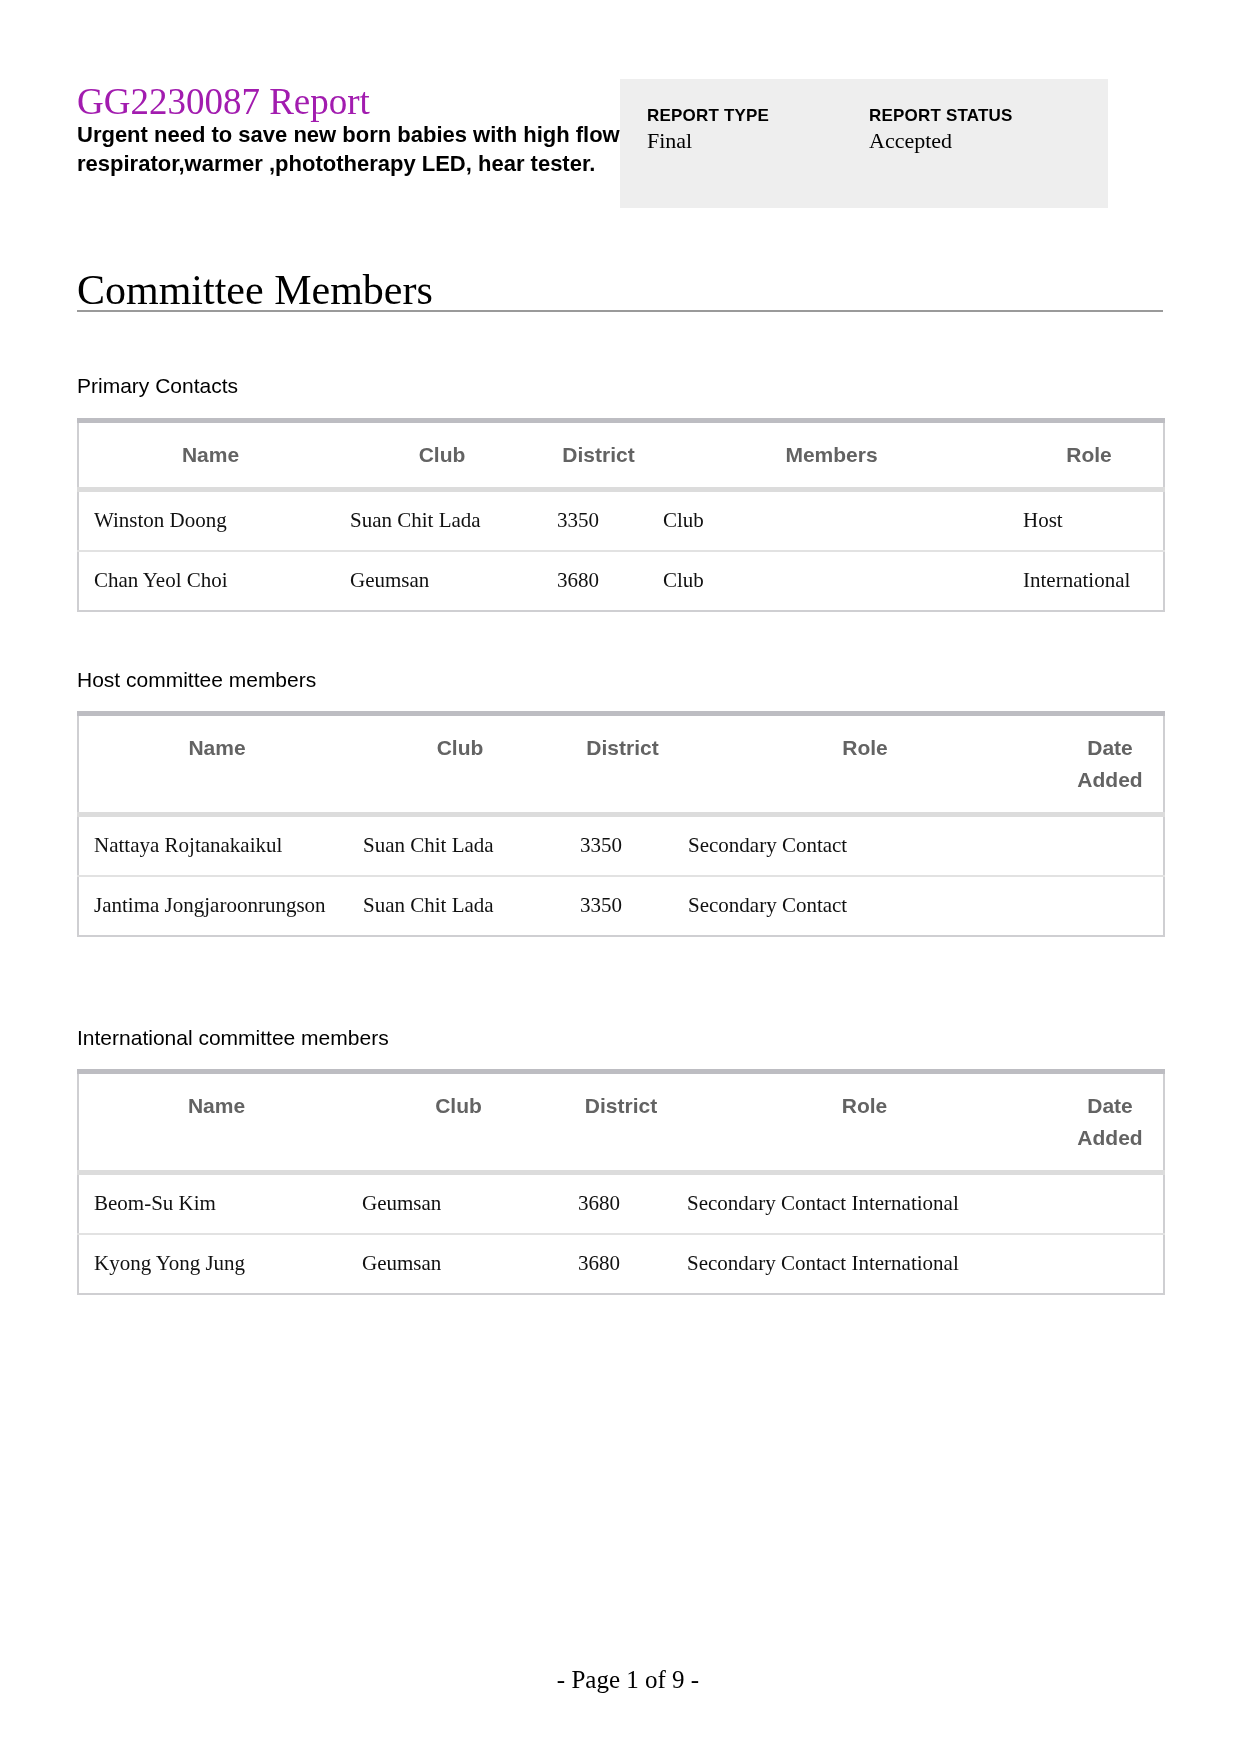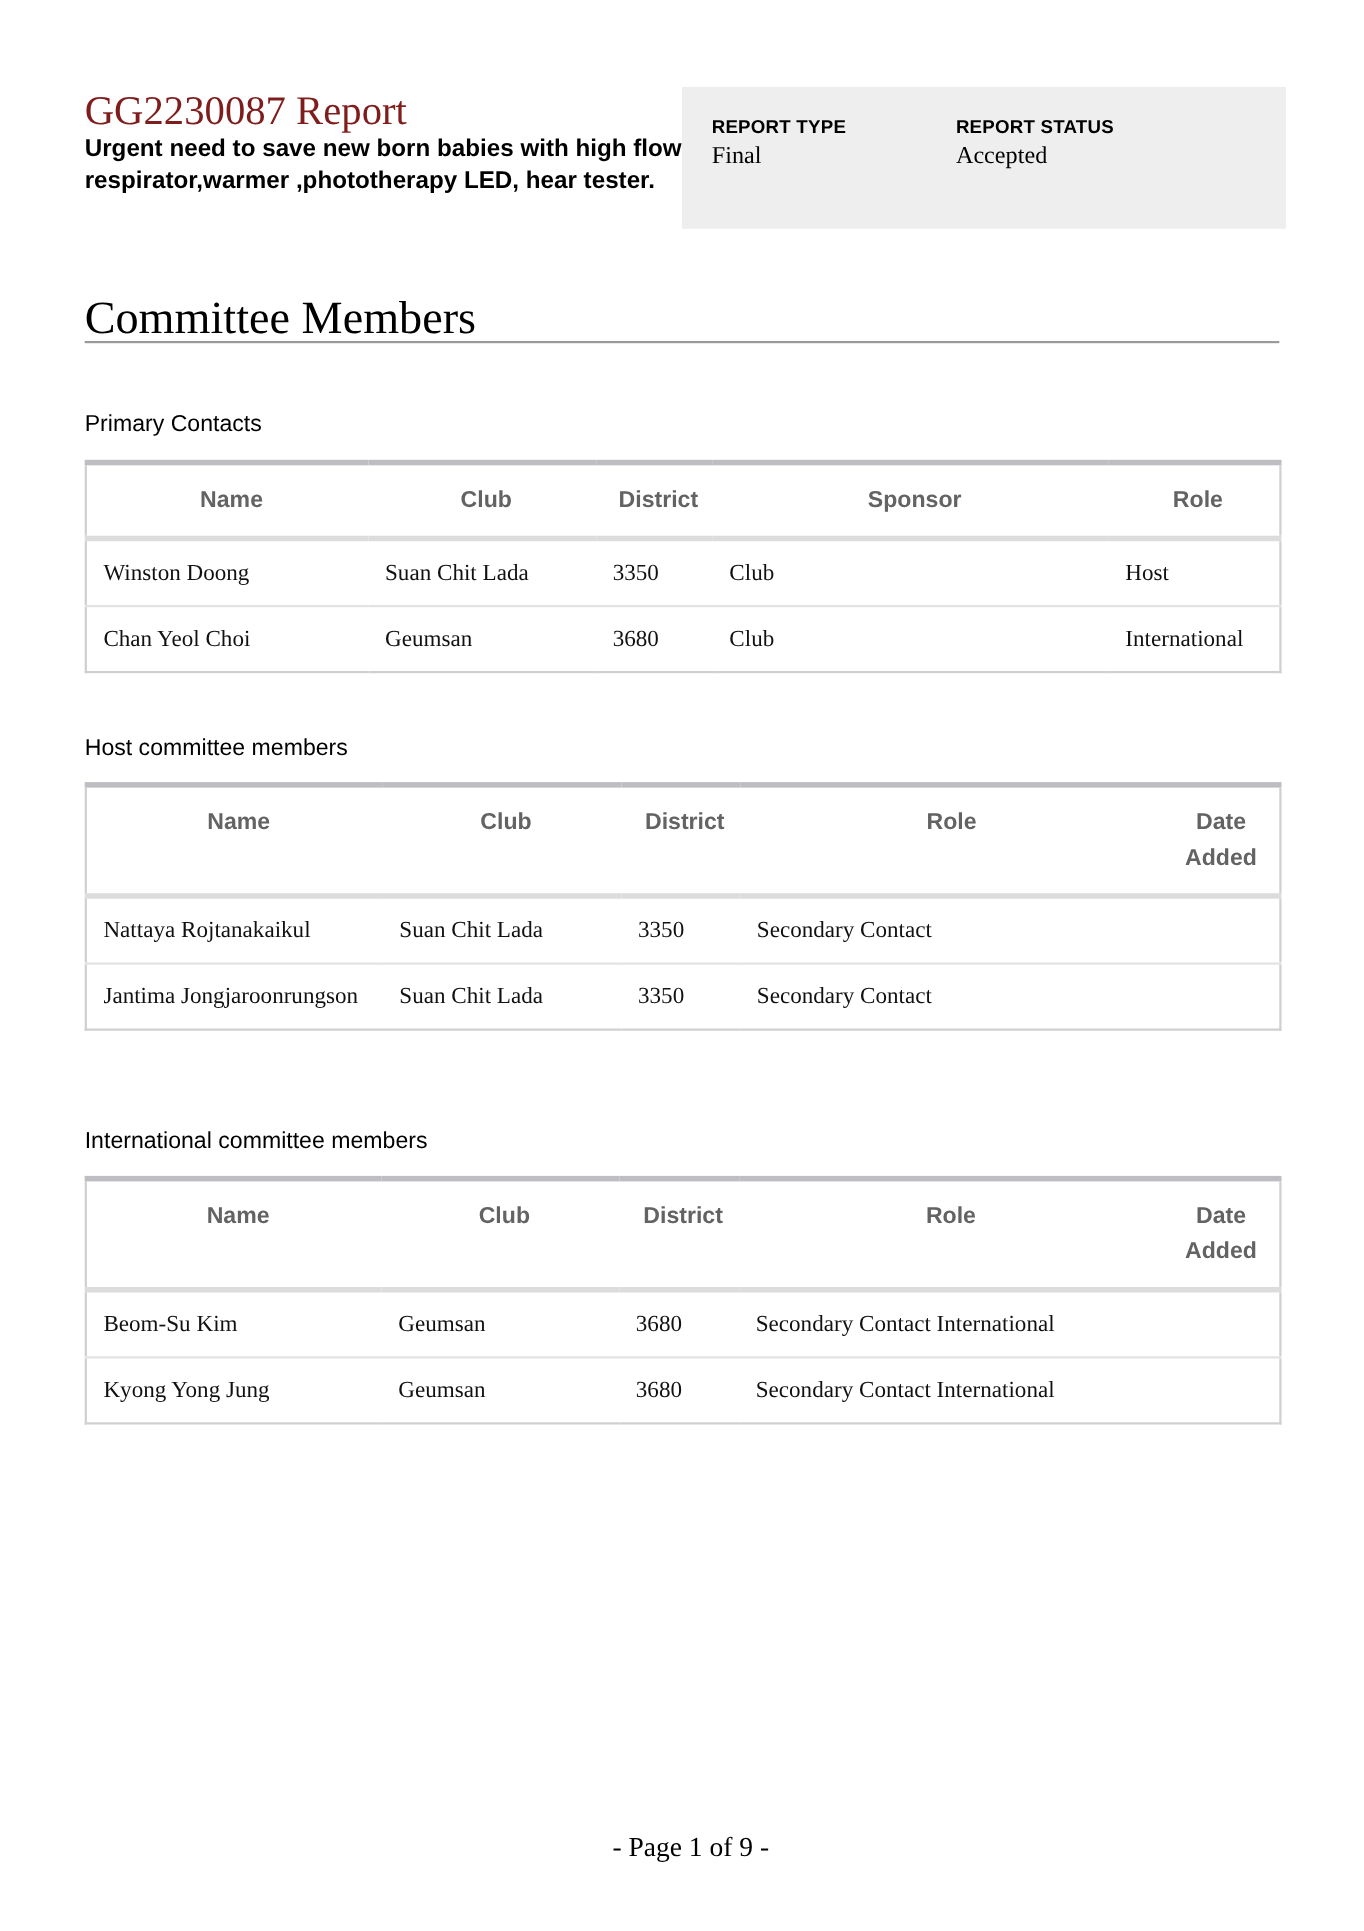--- a/index.html
+++ b/index.html
@@ -1,24 +1,24 @@
 <!DOCTYPE html>
 <html><head>
 <meta charset="utf-8">
 <style>
   html, body { margin: 0; padding: 0; background: #ffffff; }
   body { width: 1240px; height: 1755px; position: relative; overflow: hidden; color: #000; }
   .abs { position: absolute; }
   .serif { font-family: "Liberation Serif", "DejaVu Serif", serif; }
   .sans { font-family: "Liberation Sans", "DejaVu Sans", sans-serif; }
 
-  #title { left: 77px; top: 80px; font-size: 37px; color: #7f1d1d; line-height: 44px; white-space: nowrap; }
+  #title { left: 77px; top: 80px; font-size: 37px; color: #a21caf; line-height: 44px; white-space: nowrap; }
   #subtitle { left: 77px; top: 121px; width: 550px; font-size: 22px; font-weight: bold; line-height: 28.5px; }
 
-  #meta-box { left: 620px; top: 79px; width: 549px; height: 129px; background: #eeeeee; }
+  #meta-box { left: 620px; top: 79px; width: 488px; height: 129px; background: #eeeeee; }
   .meta-col { position: absolute; top: 26px; }
   .meta-label { font-size: 17px; font-weight: bold; letter-spacing: 0.2px; line-height: 22px; }
   .meta-value { font-size: 22px; line-height: 28px; }
 
   #section-heading { left: 77px; top: 270px; font-size: 42px; line-height: 40px; }
   #section-rule { left: 77px; top: 310px; width: 1086px; height: 2px; background: #9a9a9a; }
 
   .sub-heading { left: 77px; font-size: 21px; font-weight: normal; line-height: 26px; text-align: right; }
 
   table.grid {
@@ -72,21 +72,21 @@
       <col style="width:207px">
       <col style="width:106px">
       <col style="width:360px">
       <col style="width:156px">
     </colgroup>
   <thead>
     <tr>
       <th>Name</th>
       <th>Club</th>
       <th>District</th>
-      <th>Sponsor</th>
+      <th>Members</th>
       <th>Role</th>
     </tr>
   </thead>
   <tbody>
     <tr>
       <td>Winston Doong</td>
       <td>Suan Chit Lada</td>
       <td>3350</td>
       <td>Club</td>
       <td>Host</td>

